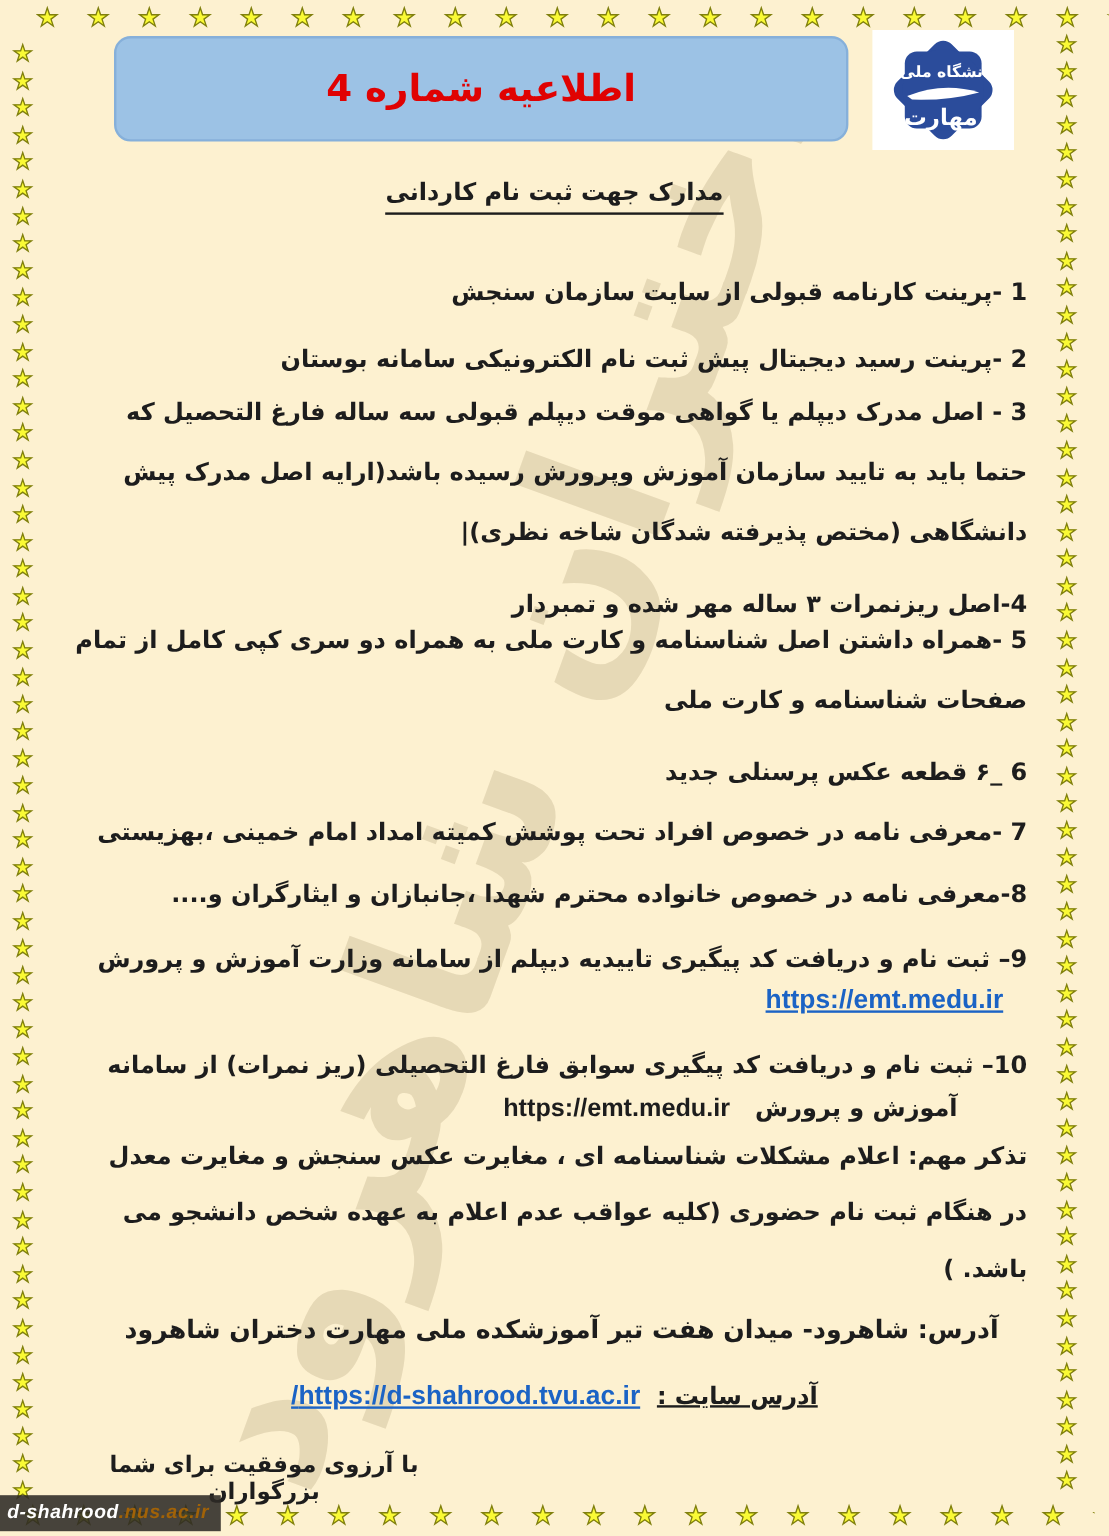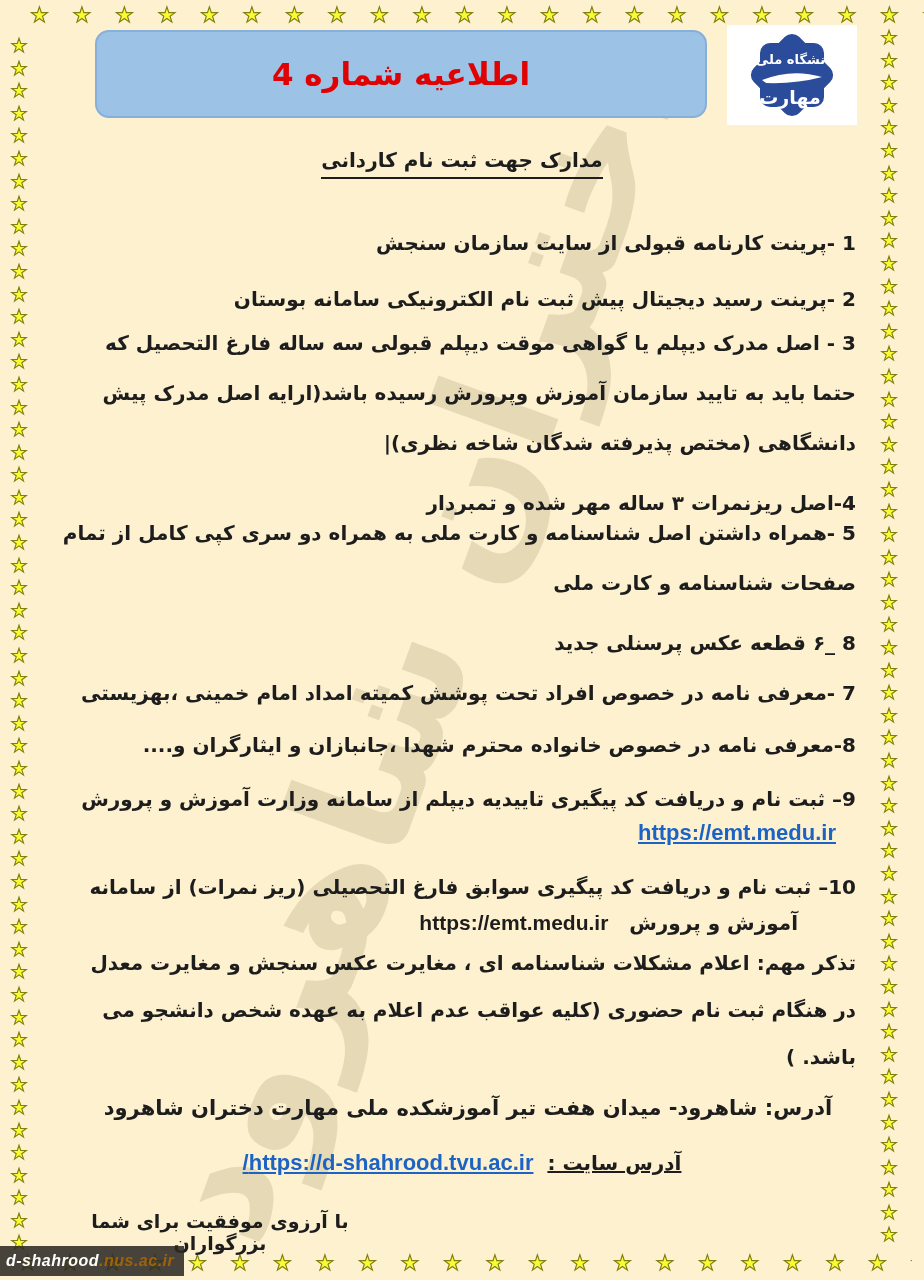--- a/index.html
+++ b/index.html
@@ -32,21 +32,21 @@
   .header-box{
     left:95px;top:30px;width:608px;height:84px;
     background:#9CC2E5;border:2px solid #86B0DA;border-radius:14px;
     display:flex;align-items:center;justify-content:center;
     z-index:3;
   }
   .header-title{
     color:#E00202;font-size:31px;font-weight:bold;direction:rtl;
   }
   .logo{
-    left:727px;top:25px;width:130px;height:100px;background:#ffffff;
+    left:727px;top:25px;width:118px;height:100px;background:#ffffff;
     display:flex;align-items:center;justify-content:center;z-index:3;
   }
   .logo svg{display:block;}
   
   .wm-diagonal{
     left:420px;top:630px;z-index:1;
     transform:translate(-50%,-50%) rotate(-70deg);
     font-size:168px;font-weight:bold;white-space:nowrap;
     color:#8f7b52;opacity:0.20;direction:rtl;
   }
@@ -226,21 +226,21 @@
 
 <div class="abs heading-wrap">
   <span class="heading">مدارک جهت ثبت نام کاردانی</span>
 </div>
 
 <div class="abs txt single" style="top:228px;">1 -پرینت کارنامه قبولی از سایت سازمان سنجش</div>
 <div class="abs txt single" style="top:284px;">2 -پرینت رسید دیجیتال پیش ثبت نام الکترونیکی سامانه بوستان</div>
 <div class="abs txt" style="top:318px;">3 - اصل مدرک دیپلم یا گواهی موقت دیپلم قبولی سه ساله فارغ التحصیل  که حتما باید به تایید سازمان آموزش وپرورش رسیده باشد(ارایه اصل مدرک پیش دانشگاهی (مختص پذیرفته شدگان شاخه نظری)|</div>
 <div class="abs txt single" style="top:476px;margin-top:12px;">4-اصل ریزنمرات ۳ ساله مهر  شده و تمبردار</div>
 <div class="abs txt" style="top:508px;">5 -همراه داشتن اصل شناسنامه و کارت ملی به همراه دو سری کپی کامل از تمام صفحات شناسنامه و کارت ملی</div>
-<div class="abs txt single" style="top:628px;">8 _۶ قطعه عکس پرسنلی جدید</div>
+<div class="abs txt single" style="top:628px;">6 _۶ قطعه عکس پرسنلی جدید</div>
 <div class="abs txt single" style="top:678px;">7 -معرفی نامه در خصوص افراد تحت پوشش کمیته امداد امام خمینی ،بهزیستی</div>
 <div class="abs txt single" style="top:730px;">8-معرفی نامه در خصوص خانواده محترم شهدا ،جانبازان و ایثارگران و....</div>
 
 <div class="abs txt single" style="top:784px;">9– ثبت نام و دریافت کد پیگیری  تاییدیه دیپلم از سامانه وزارت آموزش و پرورش</div>
 <div class="abs txt single link-line" style="top:818px;right:88px;">
   <a class="blue-link" href="#">https://emt.medu.ir</a>
 </div>
 
 <div class="abs txt single" style="top:872px;">10– ثبت نام و دریافت کد پیگیری  سوابق فارغ التحصیلی (ریز نمرات) از سامانه</div>
 <div class="abs txt single" style="top:908px;right:126px;">

